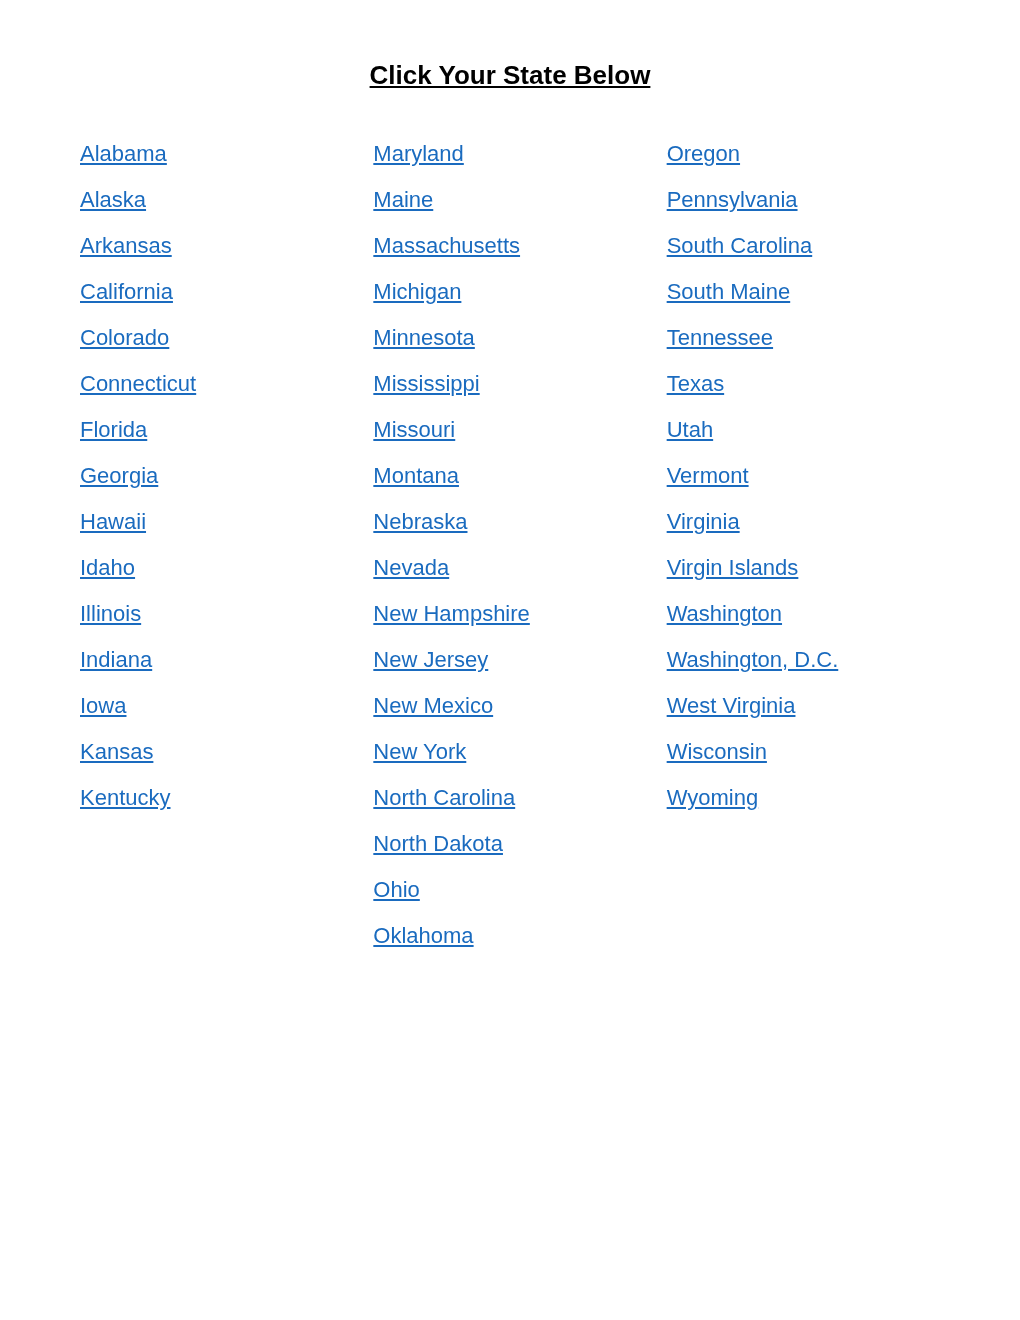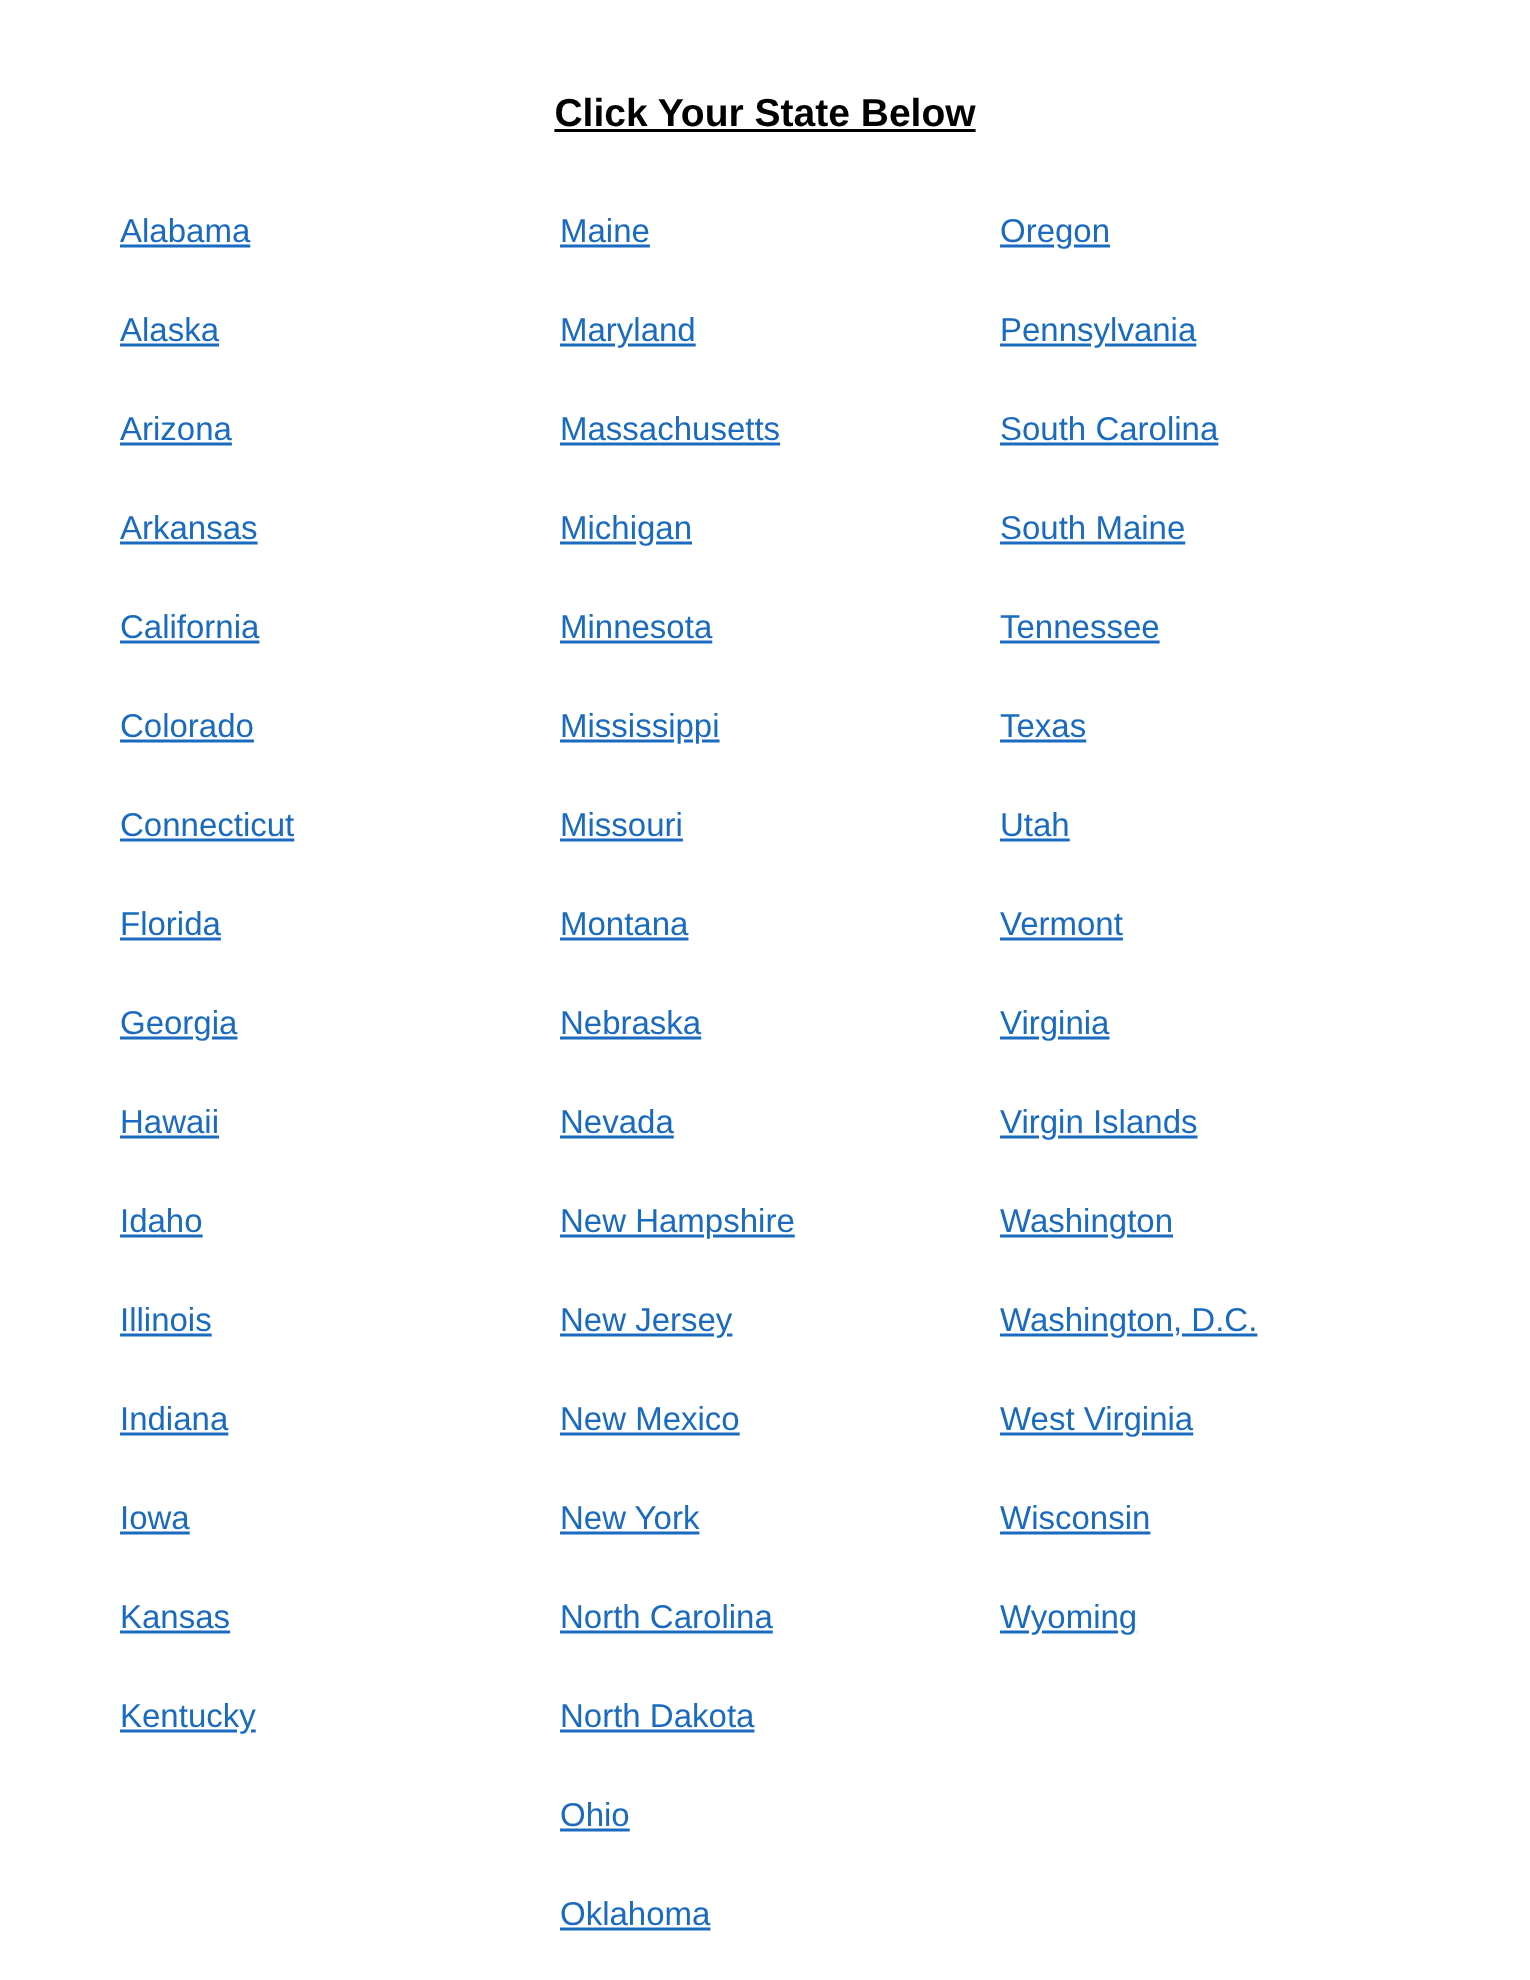--- a/index.html
+++ b/index.html
@@ -28,21 +28,20 @@
     .state-grid {
       display: grid;
       grid-template-columns: repeat(3, 1fr);
       column-gap: 20px;
       row-gap: 0;
     }
 
     .col {
       display: flex;
       flex-direction: column;
-      gap: 20px;
     }
 
     .state-link {
       color: #1a6bbf;
       text-decoration: underline;
       font-size: 22px;
       cursor: pointer;
       padding: 10px 0;
       display: block;
     }
@@ -50,38 +49,37 @@
 </head>
 <body>
 
 <h1>Click Your State Below</h1>
 
 <div class="state-grid">
 
 <div class="col">
       <a class="state-link" href="#">Alabama</a>
       <a class="state-link" href="#">Alaska</a>
-      <a class="state-link" href="#">Arizona</a>
       <a class="state-link" href="#">Arkansas</a>
       <a class="state-link" href="#">California</a>
       <a class="state-link" href="#">Colorado</a>
       <a class="state-link" href="#">Connecticut</a>
       <a class="state-link" href="#">Florida</a>
       <a class="state-link" href="#">Georgia</a>
       <a class="state-link" href="#">Hawaii</a>
       <a class="state-link" href="#">Idaho</a>
       <a class="state-link" href="#">Illinois</a>
       <a class="state-link" href="#">Indiana</a>
       <a class="state-link" href="#">Iowa</a>
       <a class="state-link" href="#">Kansas</a>
       <a class="state-link" href="#">Kentucky</a>
     </div>
     <div class="col">
+      <a class="state-link" href="#">Maryland</a>
       <a class="state-link" href="#">Maine</a>
-      <a class="state-link" href="#">Maryland</a>
       <a class="state-link" href="#">Massachusetts</a>
       <a class="state-link" href="#">Michigan</a>
       <a class="state-link" href="#">Minnesota</a>
       <a class="state-link" href="#">Mississippi</a>
       <a class="state-link" href="#">Missouri</a>
       <a class="state-link" href="#">Montana</a>
       <a class="state-link" href="#">Nebraska</a>
       <a class="state-link" href="#">Nevada</a>
       <a class="state-link" href="#">New Hampshire</a>
       <a class="state-link" href="#">New Jersey</a>

